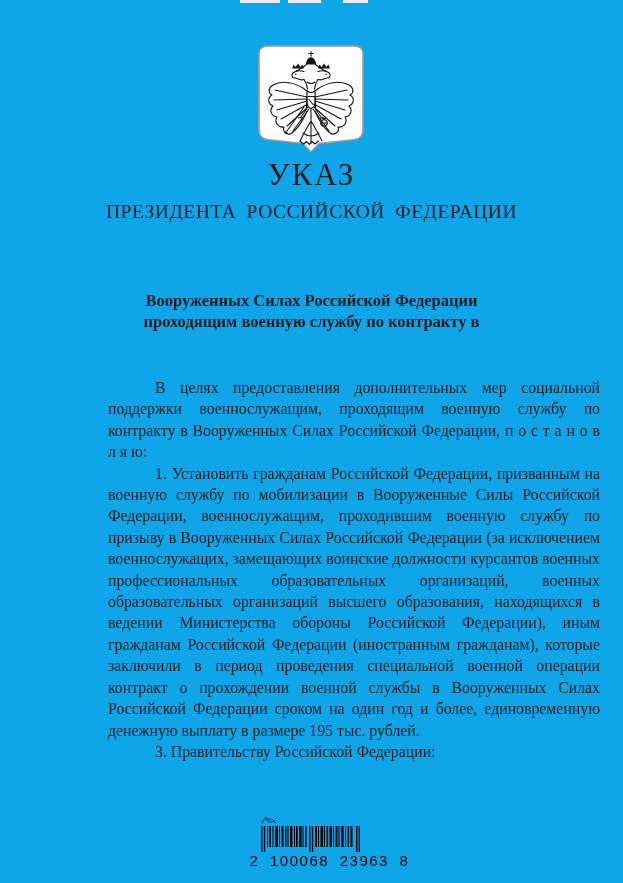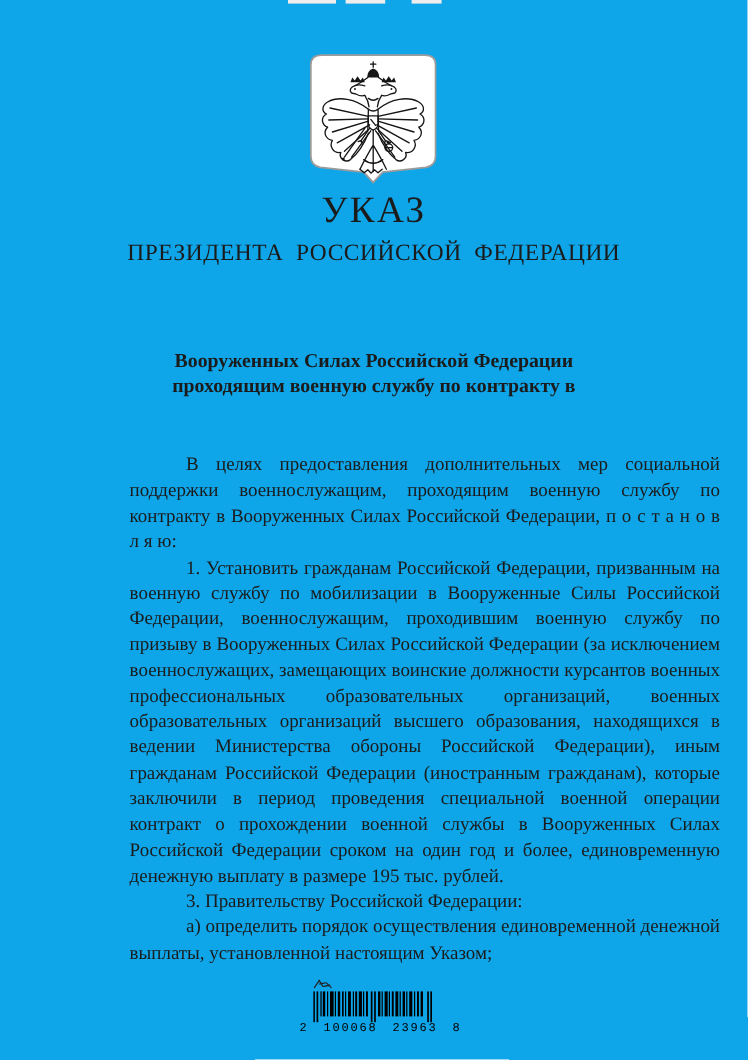--- a/index.html
+++ b/index.html
@@ -43,22 +43,22 @@
   .doc-body p { margin:0; text-indent:47px; }
 
   .barcode-wrap {
     position:absolute; top:815px; left:50%; transform:translateX(-50%);
     width:124px; text-align:center;
   }
   .printer-mark { display:block; margin:0 0 1px 10px; }
   .barcode-bars { display:block; margin:0 auto; }
   .barcode-digits {
     margin-top:0px;
-    font-family:Liberation Mono, monospace;
-    font-size:10px; color:#000;
+    font-family:Liberation Sans, sans-serif;
+    font-size:15px; color:#000;
     letter-spacing:1.5px; word-spacing:5px;
     white-space:nowrap;
   }
 </style>
 </head>
 <body>
 
 <div class="page">
 
   <div class="artifact a1"></div>
@@ -102,21 +102,20 @@
 
   <h2 class="doc-subject">
     <span>Вооруженных Силах Российской Федерации</span>
     <span>проходящим военную службу по контракту в</span>
   </h2>
 
   <main class="doc-body">
     <p>В целях предоставления дополнительных мер социальной поддержки военнослужащим, проходящим военную службу по контракту в Вооруженных Силах Российской Федерации, п о с т а н о в л я ю:</p>
     <p>1. Установить гражданам Российской Федерации, призванным на военную службу по мобилизации в Вооруженные Силы Российской Федерации, военнослужащим, проходившим военную службу по призыву в Вооруженных Силах Российской Федерации (за исключением военнослужащих, замещающих воинские должности курсантов военных профессиональных образовательных организаций, военных образовательных организаций высшего образования, находящихся в ведении Министерства обороны Российской Федерации), иным гражданам Российской Федерации (иностранным гражданам), которые заключили в период проведения специальной военной операции контракт о прохождении военной службы в Вооруженных Силах Российской Федерации сроком на один год и более, единовременную денежную выплату в размере 195 тыс. рублей.</p>
     <p>3. Правительству Российской Федерации:</p>
-    <p>а) определить порядок осуществления единовременной денежной выплаты, установленной настоящим Указом;</p>
   </main>
 
   <div class="barcode-wrap">
     <svg class="printer-mark" width="18" height="10" viewBox="0 0 18 10">
       <g stroke="#222" stroke-width="1" fill="none" stroke-linecap="round">
         <path d="M2,8 L6,2 L9,7 M6,5 L11,4 M10,7 L15,6 M12,4 L16,8"></path>
       </g>
     </svg>
     <svg class="barcode-bars" width="102" height="26" viewBox="0 0 102 26">
       <g fill="#000">

